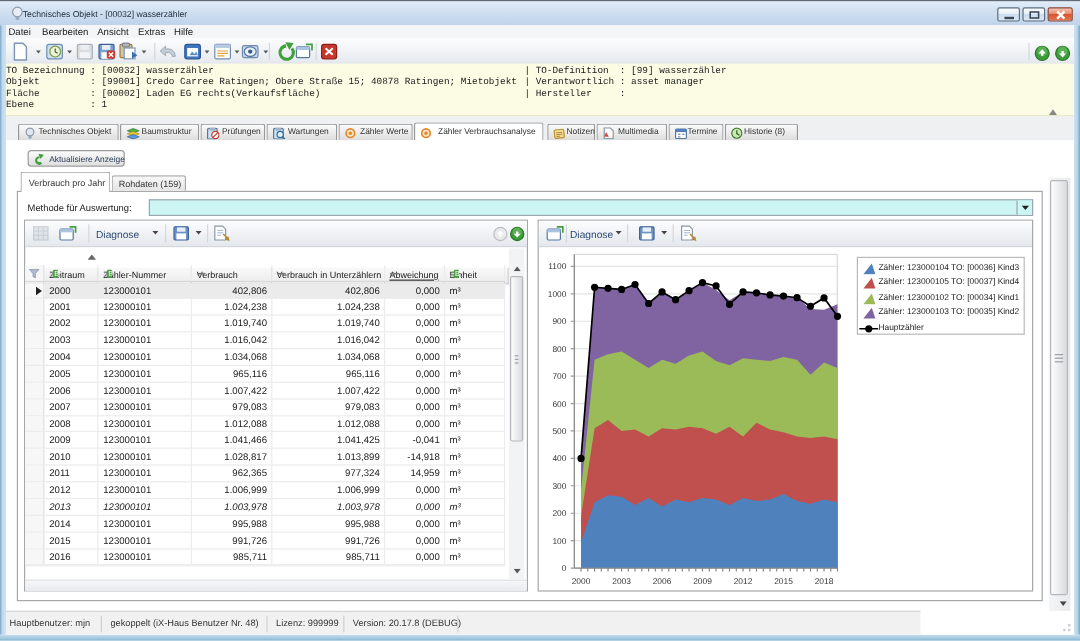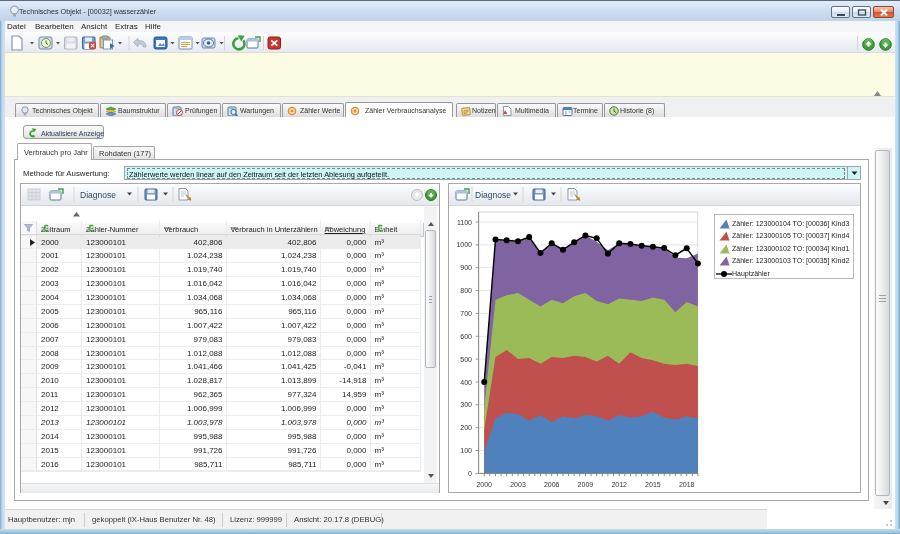--- a/index.html
+++ b/index.html
@@ -161,21 +161,26 @@
 
 <circle cx="868.5" cy="11.5" r="5.8" fill="#3d9e39" stroke="#2c7529"></circle>
 <circle cx="868.5" cy="9.5" r="4" fill="#66bb5e" opacity="0.7"></circle>
 <path d="M868.5 8 l3 3.5 h-2 v2 h-2 v-2 h-2 z" fill="#fff"></path>
 <circle cx="885.5" cy="11.5" r="5.8" fill="#3d9e39" stroke="#2c7529"></circle>
 <circle cx="885.5" cy="9.5" r="4" fill="#66bb5e" opacity="0.7"></circle>
 <path d="M885.5 15 l-3 -3.5 h2 v-2 h2 v2 h2 z" fill="#fff"></path>
 </g>
 </svg>
 </div>
-<div class="abs" id="infobox"></div>
+<div class="abs" id="infobox"><div id="info-left">TO Bezeichnung : [00032] wasserzähler
+Objekt         : [99001] Credo Carree Ratingen; Obere Straße 15; 40878 Ratingen; Mietobjekt
+Fläche         : [00002] Laden EG rechts(Verkaufsfläche)
+Ebene          : 1</div><div id="info-right">| TO-Definition  : [99] wasserzähler
+| Verantwortlich : asset manager
+| Hersteller     :</div></div>
 <div class="abs" id="tabstrip">
 <div class="tab" style="left:10px;width:84px;">
       <span class="ti">
         <svg width="10" height="10">
           <circle cx="5" cy="4" r="3.2" fill="#dfe7f0" stroke="#8a97a8"></circle>
           <rect x="3.7" y="7" width="2.6" height="2.5" fill="#9aa7b8"></rect>
         </svg>
       </span>
       <span class="tl" style="left:16px;">Technisches Objekt</span>
     </div>
@@ -273,25 +278,24 @@
       <path d="M5.8 3.2 a3.6 3.6 0 1 0 2.4 6.3 l-1.6 -1.7 a1.6 1.6 0 1 1 -0.7 -2.8 z" fill="#3fa03c"></path>
       <path d="M5 1.2 l4.6 0.7 l-2.9 3.6 z" fill="#3fa03c"></path>
     </svg>
     <span style="position:absolute;left:17px;top:3.5px;">Aktualisiere Anzeige</span>
   </div>
 <div class="abs" id="subpanel"></div>
 <div class="abs subtab" id="subtab1">
     <span style="position:absolute;left:6px;top:4px;">Verbrauch pro Jahr</span>
   </div>
 <div class="abs subtab" id="subtab2">
-    <span style="position:absolute;left:5px;top:2px;">Rohdaten (177)</span>
+    <span style="position:absolute;left:5px;top:2px;">Rohdaten (159)</span>
   </div>
 <div class="abs" id="methode-label">Methode für Auswertung:</div>
 <div class="abs" id="combo">
-    <div id="combo-text">Zählerwerte werden linear auf den Zeitraum seit der letzten Ablesung aufgeteilt.</div>
     <div id="combo-btn">
       <svg width="13" height="12">
         <path d="M3.5 4.5 L9.5 4.5 L6.5 8 Z" fill="#222"></path>
       </svg>
     </div>
   </div>
 <div class="abs card" id="card-left">
     <div class="cardbar">
 <svg width="418" height="22" style="position:absolute;left:0;top:0;">
 <g opacity="0.45">
@@ -737,15 +741,15 @@
       <rect x="2" y="6" width="2" height="2"></rect>
     </g>
   </svg>
 <div class="abs" id="statusbar">
 <span class="st" style="left:3px;">Hauptbenutzer: mjn</span>
 <div class="ssep" style="left:79px;"></div>
 <span class="st" style="left:87px;">gekoppelt (iX-Haus Benutzer Nr. 48)</span>
 <div class="ssep" style="left:217px;"></div>
 <span class="st" style="left:225px;">Lizenz: 999999</span>
 <div class="ssep" style="left:281px;"></div>
-<span class="st" style="left:289px;">Ansicht: 20.17.8 (DEBUG)</span>
+<span class="st" style="left:289px;">Version: 20.17.8 (DEBUG)</span>
 <div class="ssep" style="left:376px;"></div>
 </div>
 
 </body></html>

